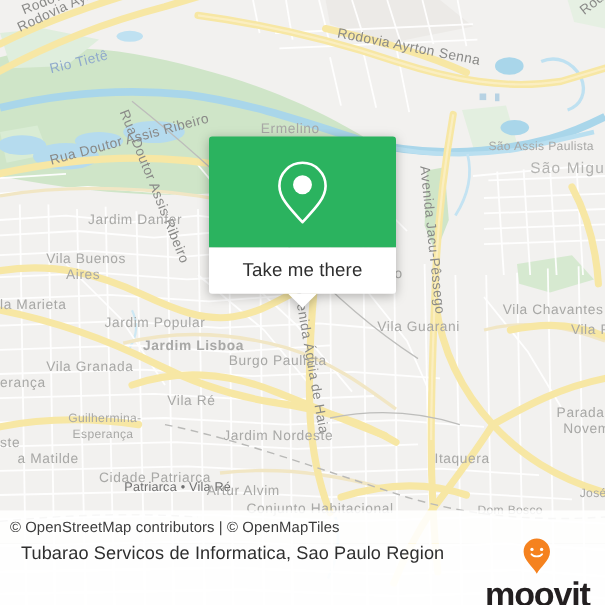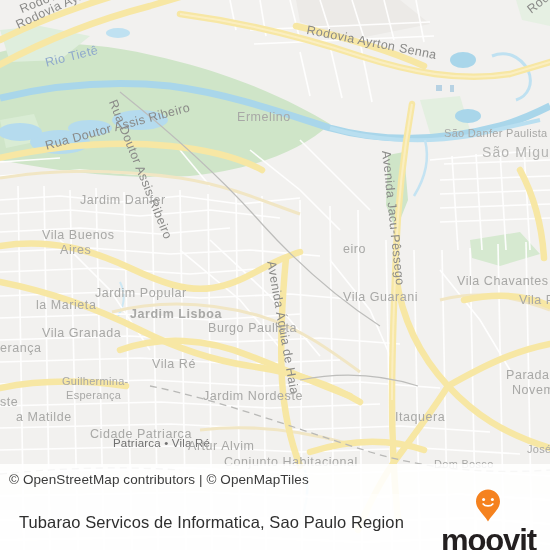--- a/index.html
+++ b/index.html
@@ -61,21 +61,21 @@
     background:rgba(255,255,255,.88);
     display:flex;align-items:center;
   }
   .attrib span{
     margin-left:9px;font-size:13.5px;color:#3b3b3b;
     letter-spacing:.1px;font-family:"Liberation Sans", sans-serif;
   }
   .footer{
     position:absolute;left:0;right:0;top:494px;height:56px;
     background:rgba(255,255,255,.93);
-    display:flex;align-items:center;
+    display:flex;
   }
   .footer-title{
     margin-left:19px;font-size:16.5px;color:#2f2f2f;letter-spacing:.1px;
     font-family:"Liberation Sans", sans-serif;white-space:nowrap;
   }
   .brand{
     position:absolute;right:14px;top:50%;transform:translateY(-50%);
     display:flex;align-items:center;gap:2px;flex-direction:column;
   }
   .brand-word{
@@ -252,26 +252,26 @@
         <div class="lbl road" style="left: 18px; top: 4px; transform: rotate(-22deg); transform-origin: left top;">Rodovia A</div>
         <div class="lbl road" style="left: 14px; top: 20px; transform: rotate(-25deg); transform-origin: left top;">Rodovia Ayrton Senna</div>
         <div class="lbl water" style="left: 44px; top: 57px; transform: rotate(-14deg); transform-origin: left top;">Rio Tietê</div>
         <div class="lbl road" style="left: 308px; top: 24px; transform: rotate(11deg); transform-origin: left top;">Rodovia Ayrton Senna</div>
         <div class="lbl road" style="left: 525px; top: 6px; transform: rotate(-38deg); transform-origin: left top;">Rod</div>
         <div class="lbl road" style="left: 44px; top: 140px; transform: rotate(-15deg); transform-origin: left top;">Rua Doutor Assis Ribeiro</div>
         <div class="lbl road" style="left: 118px; top: 98px; transform: rotate(68deg); transform-origin: left top;">Rua Doutor Assis Ribeiro</div>
         <div class="lbl road" style="left: 392px; top: 150px; transform: rotate(84deg); transform-origin: left top;">Avenida Jacu-Pêssego</div>
         <div class="lbl road" style="left: 277px; top: 260px; transform: rotate(80deg); transform-origin: left top;">Avenida Águia de Haia</div>
         <div class="lbl " style="left: 237px; top: 111px; transform-origin: left top;">Ermelino</div>
-        <div class="lbl small" style="left: 444px; top: 127px; transform-origin: left top;">São Danfer Paulista</div>
+        <div class="lbl small" style="left: 444px; top: 127px; transform-origin: left top;">São Assis Paulista</div>
         <div class="lbl big" style="left: 482px; top: 146px; transform-origin: left top;">São Miguel</div>
         <div class="lbl " style="left: 80px; top: 194px; transform-origin: left top;">Jardim Danfer</div>
         <div class="lbl " style="left: 42px; top: 229px; transform-origin: left top;">Vila Buenos</div>
         <div class="lbl " style="left: 60px; top: 244px; transform-origin: left top;">Aires</div>
-        <div class="lbl " style="left: 0px; top: 299px; transform-origin: left top; padding-left: 36px;">la Marieta</div>
+        <div class="lbl " style="left: 0px; top: 271px; transform-origin: left top;">la Marieta</div>
         <div class="lbl " style="left: 95px; top: 287px; transform-origin: left top;">Jardim Popular</div>
         <div class="lbl " style="left: 130px; top: 308px; transform-origin: left top; font-weight: bold;">Jardim Lisboa</div>
         <div class="lbl " style="left: 208px; top: 322px; transform-origin: left top;">Burgo Paulista</div>
         <div class="lbl " style="left: 42px; top: 327px; transform-origin: left top;">Vila Granada</div>
         <div class="lbl " style="left: 0px; top: 342px; transform-origin: left top;">erança</div>
         <div class="lbl " style="left: 152px; top: 358px; transform-origin: left top;">Vila Ré</div>
         <div class="lbl small" style="left: 62px; top: 375px; transform-origin: left top;">Guilhermina-</div>
         <div class="lbl small" style="left: 66px; top: 389px; transform-origin: left top;">Esperança</div>
         <div class="lbl dark" style="left: 113px; top: 389px; transform-origin: left top;">Patriarca • Vila Ré</div>
         <div class="lbl " style="left: 203px; top: 390px; transform-origin: left top;">Jardim Nordeste</div>
@@ -285,20 +285,32 @@
         <div class="lbl " style="left: 506px; top: 369px; transform-origin: left top;">Parada X</div>
         <div class="lbl " style="left: 512px; top: 384px; transform-origin: left top;">Novem</div>
         <div class="lbl " style="left: 395px; top: 411px; transform-origin: left top;">Itaquera</div>
         <div class="lbl small" style="left: 434px; top: 458px; transform-origin: left top;">Dom Bosco</div>
         <div class="lbl small" style="left: 527px; top: 443px; transform-origin: left top;">José B</div>
         <div class="lbl " style="left: 0px; top: 396px; transform-origin: left top;">ste</div>
         <div class="lbl " style="left: 343px; top: 243px; transform-origin: left top;">eiro</div>
       </div>
   </div>
 
+  <div class="card">
+    <div class="card-top">
+      <svg width="52" height="62" viewBox="0 0 52 62">
+        <path d="M26 4 C14.4 4 5 13.4 5 25 C5 37 17 48 26 58 C35 48 47 37 47 25 C47 13.4 37.6 4 26 4 Z" fill="none" stroke="#ffffff" stroke-width="2.4" stroke-linejoin="round"></path>
+        <circle cx="26" cy="24" r="8.6" fill="#ffffff"></circle>
+      </svg>
+    </div>
+    <div class="card-bot">
+      <span>Take me there</span>
+      <div class="card-tail"></div>
+    </div>
+  </div>
 
   <div class="attrib">
     <span>© OpenStreetMap contributors | © OpenMapTiles</span>
   </div>
 
   <div class="footer">
     <div class="footer-title">Tubarao Servicos de Informatica, Sao Paulo Region</div>
     <div class="brand">
       <svg width="26" height="34" viewBox="0 0 26 34">
         <path d="M13 1 C6.4 1 1 6.4 1 13 C1 21 10 27 13 33 C16 27 25 21 25 13 C25 6.4 19.6 1 13 1 Z" fill="#f5821f"></path>

